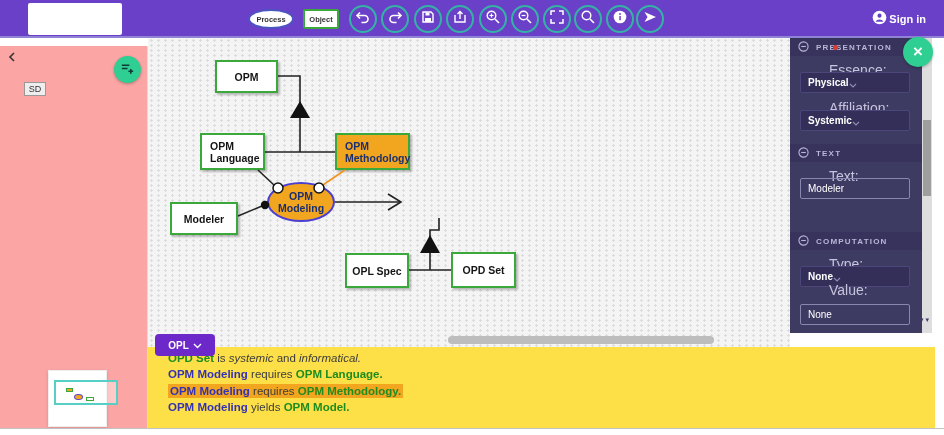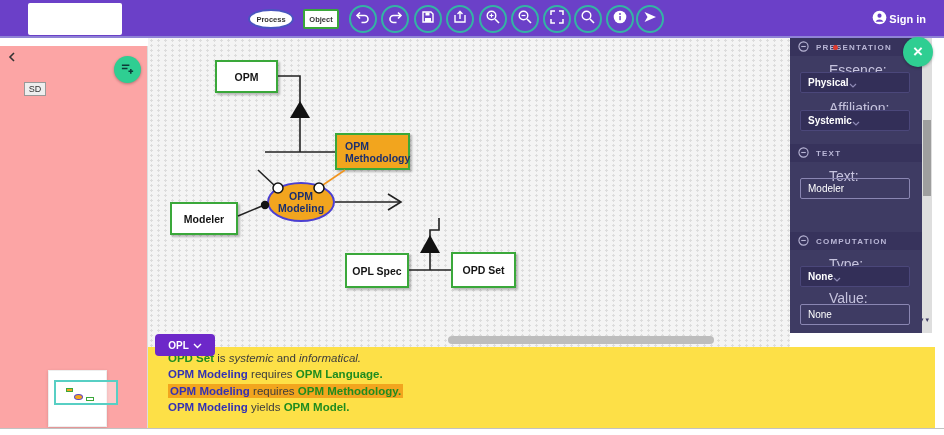--- a/index.html
+++ b/index.html
@@ -220,20 +220,21 @@
         <span class="mm-ellipse"></span>
         <span class="mm-box2"></span>
       </div>
     </div>
   </aside>
 
   <main class="canvas">
 
     <div class="node" style="left:67px; top:22px; width:63px; height:33px">OPM</div>
 
+    <div class="node node-left" style="left:52px; top:95px; width:65px; height:37px">OPM Language</div>
 
     <div class="node node-left node-orange" style="left:187px; top:95px; width:75px; height:37px">OPM Methodology</div>
 
     <div class="node node-ellipse" style="left:119px; top:144px; width:68px; height:40px; padding:0 10px">OPM Modeling</div>
 
 
     <div class="node" style="left:22px; top:164px; width:68px; height:33px">Modeler</div>
 
     <div class="node" style="left:197px; top:215px; width:64px; height:35px">OPL Spec</div>
 
@@ -305,21 +306,21 @@
           </svg></span>
       <span class="sec-title">COMPUTATION</span>
     </div>
     <span class="p-label" style="top:218px">Type:</span>
     <div class="dropdown" style="top:228px">
       <span class="dd-value">None</span>
       <span><svg width="8" height="5" viewBox="0 0 8 5">
             <path d="M1 1 L4 4 L7 1" fill="none" stroke="#8e8ab5" stroke-width="1.2"></path>
           </svg></span>
     </div>
-    <span class="p-label" style="top:252px">Value:</span>
+    <span class="p-label" style="top:244px">Value:</span>
     <input class="p-input" style="top: 266px;" value="None">
   </section>
 
   <span class="red-dot"></span>
   <button class="close-fab">×</button>
 
   <div class="v-scroll">
     <span class="v-arrow" style="top:1px">▲</span>
     <div class="v-thumb"></div>
   </div>

